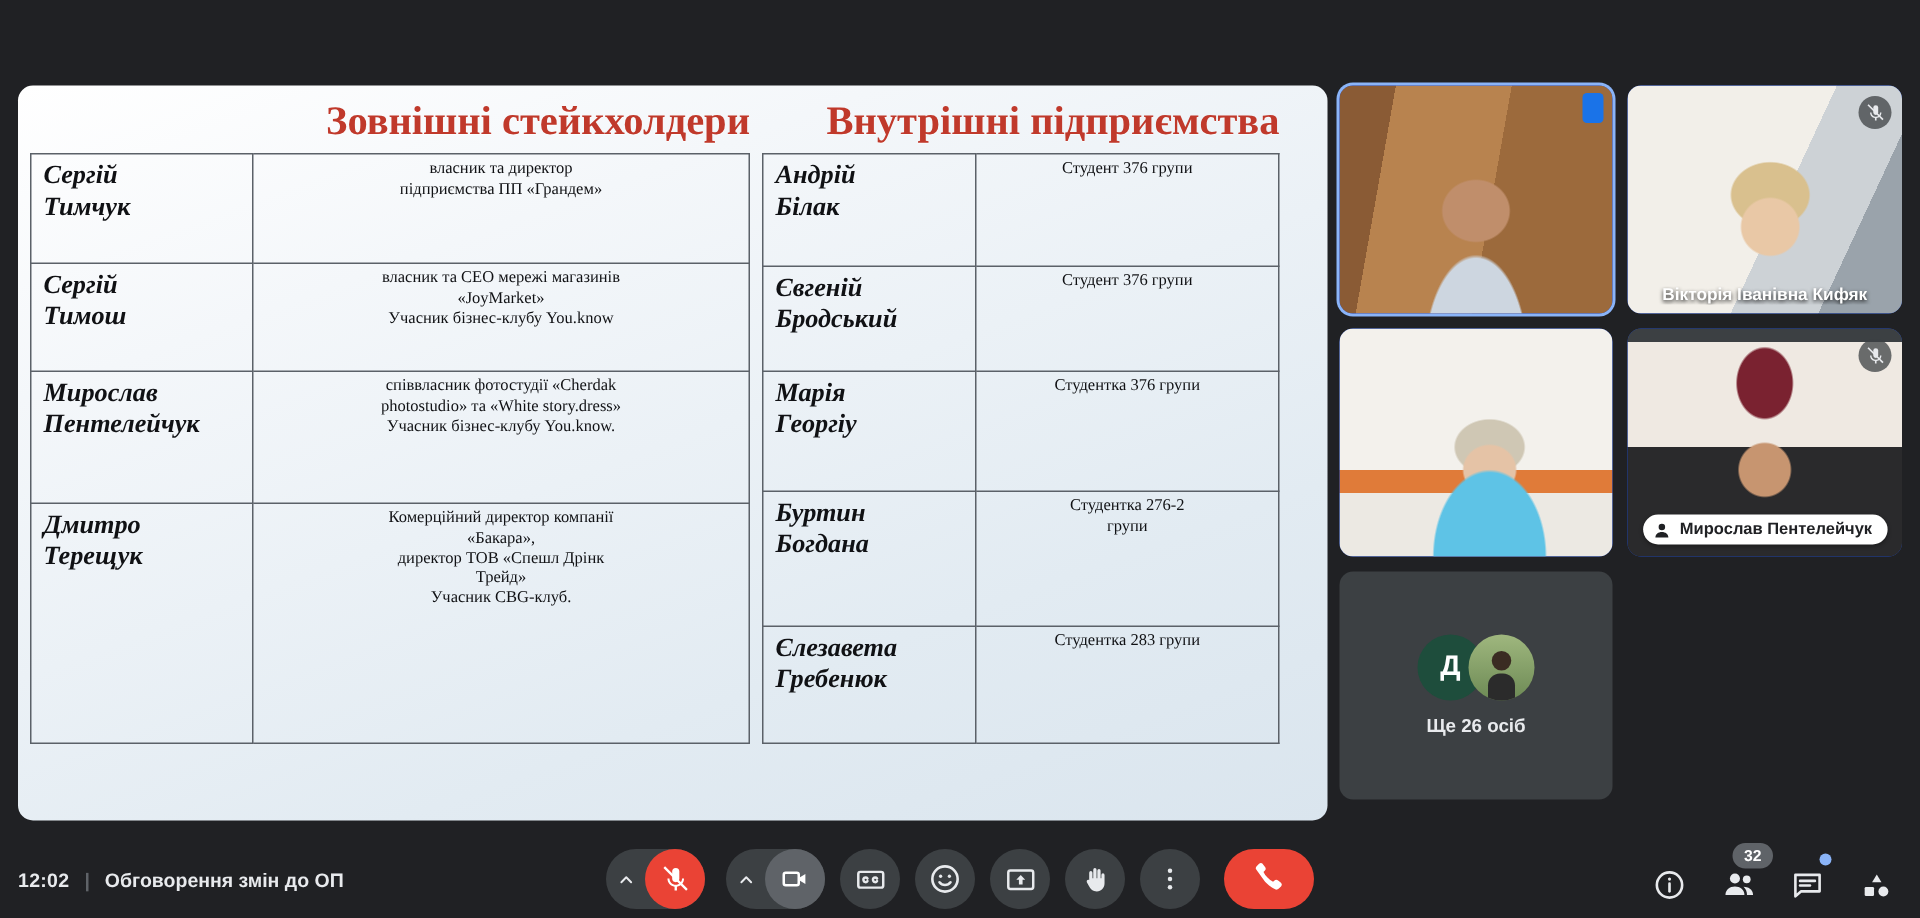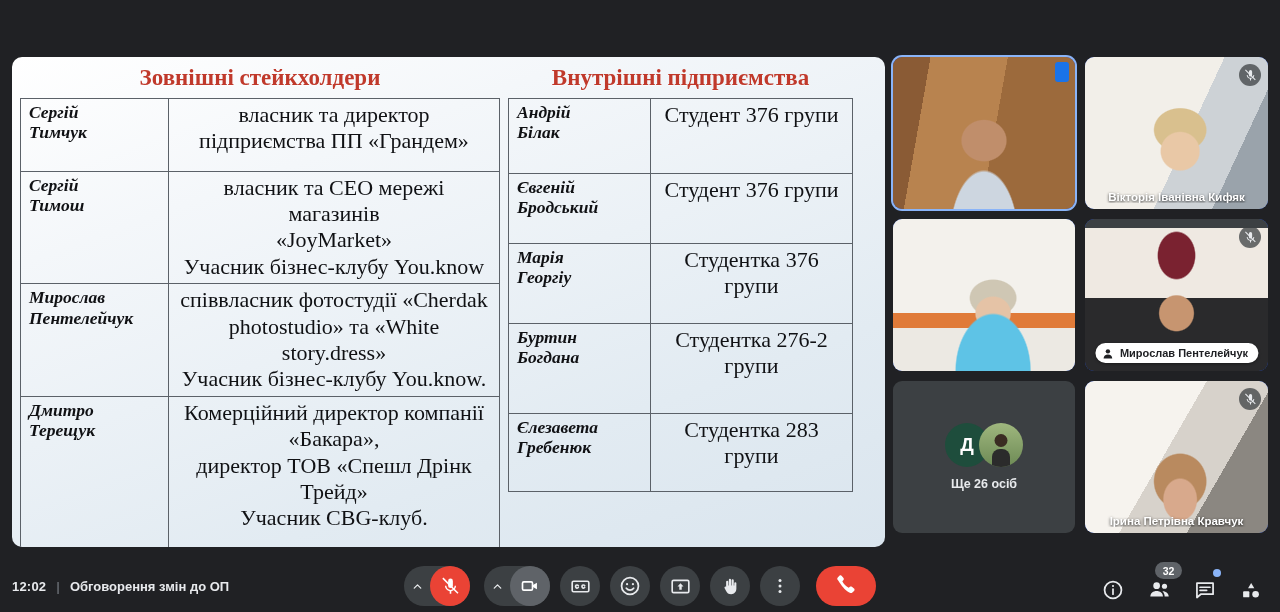--- a/index.html
+++ b/index.html
@@ -39,28 +39,28 @@
     position:absolute;left:12px;top:13px;width:873px;height:490px;
     border-radius:10px;overflow:hidden;
     background:linear-gradient(160deg,#ffffff 0%,#f4f7fa 26%,#e2ebf2 72%,#dae5ee 100%);
   }
   .slide{position:absolute;inset:0;padding:0;}
   .col{position:absolute;top:0;}
   .col-left{left:8px;width:480px;}
   .col-right{left:496px;width:345px;}
   .sh-title{
     color:#c0392b;font-family:"Liberation Serif",serif;font-weight:bold;
-    text-align:center;font-size:23px;line-height:1.16;margin:8px 0 6px 0;
+    text-align:right;font-size:27px;line-height:1.16;margin:8px 0 6px 0;
     text-shadow:0 1px 0 rgba(255,255,255,.6);
   }
   table.stk{border-collapse:collapse;width:100%;table-layout:fixed;
     font-family:"Liberation Serif",serif;color:#101114;background:transparent;}
   table.stk td{border:1px solid #5b6168;vertical-align:top;padding:3px 8px;}
   td.nm{font-style:italic;font-weight:bold;font-size:17.5px;line-height:1.18;text-align:left;white-space:pre-line;}
-  td.ds{font-size:22px;line-height:1.2;text-align:center;white-space:pre-line;}
+  td.ds{font-size:11px;line-height:1.2;text-align:center;white-space:pre-line;}
   
   .t-left col.c1{width:148px;} .t-left col.c2{width:auto;}
   .t-right col.c1{width:142px;} .t-right col.c2{width:auto;}
 
   
   .tiles{position:absolute;left:893px;top:13px;width:375px;height:490px;}
   .tile{position:absolute;border-radius:9px;overflow:hidden;background:#1d4ed8;}
   .tile.active{box-shadow:0 0 0 2px #8ab4f8;}
   .tile .vid{position:absolute;inset:0;}
   .tile .name{
@@ -271,34 +271,20 @@
         <div class="more-avs">
           <div class="av av1">Д</div>
           <div class="av av2">
             <span style="position:absolute;left:50%;top:58%;transform:translateX(-50%);width:18px;height:22px;background:#2b2b2b;border-radius:8px 8px 0 0;"></span>
             <span style="position:absolute;left:50%;top:26%;transform:translateX(-50%);width:13px;height:13px;border-radius:50%;background:#3a2c22;"></span>
           </div>
         </div>
         <div class="more-label">Ще 26 осіб</div>
       </div>
 
-      <div class="tile" style="left:192px;top:324px;width:183px;height:152px">
-        <div class="vid" style="background:
-               radial-gradient(ellipse at 52% 78%,#d8a98c 0 12%,transparent 13%),
-               radial-gradient(ellipse at 52% 66%,#b98a5f 0 19%,transparent 20%),
-               linear-gradient(120deg,#f6f3ee 0 45%,#d7d2cb 45% 70%,#8b8781 70% 100%);"></div>
-          <div class="mute-badge">
-            <svg width="13" height="13" viewBox="0 0 24 24" fill="#e8eaed">
-              <path d="M12 14a3 3 0 0 0 3-3V5a3 3 0 0 0-6 0v6a3 3 0 0 0 3 3z"></path>
-              <path d="M17.3 11c0 2.9-2.4 5.3-5.3 5.3S6.7 13.9 6.7 11H5c0 3.5 2.6 6.4 6 6.9V21h2v-3.1c3.4-.5 6-3.4 6-6.9h-1.7z"></path>
-              <rect x="2" y="1.3" width="2" height="26" transform="rotate(-45 3 2)" fill="#e8eaed"></rect>
-            </svg>
-          </div>
-        <div class="name">Ірина Петрівна Кравчук</div>
-      </div>
 
     </div>
   </div>
 
   <div class="bottom">
 
     <div class="meetinfo">
       <span class="time">12:02</span>
       <span class="sep">|</span>
       <span class="mname">Обговорення змін до ОП</span>

